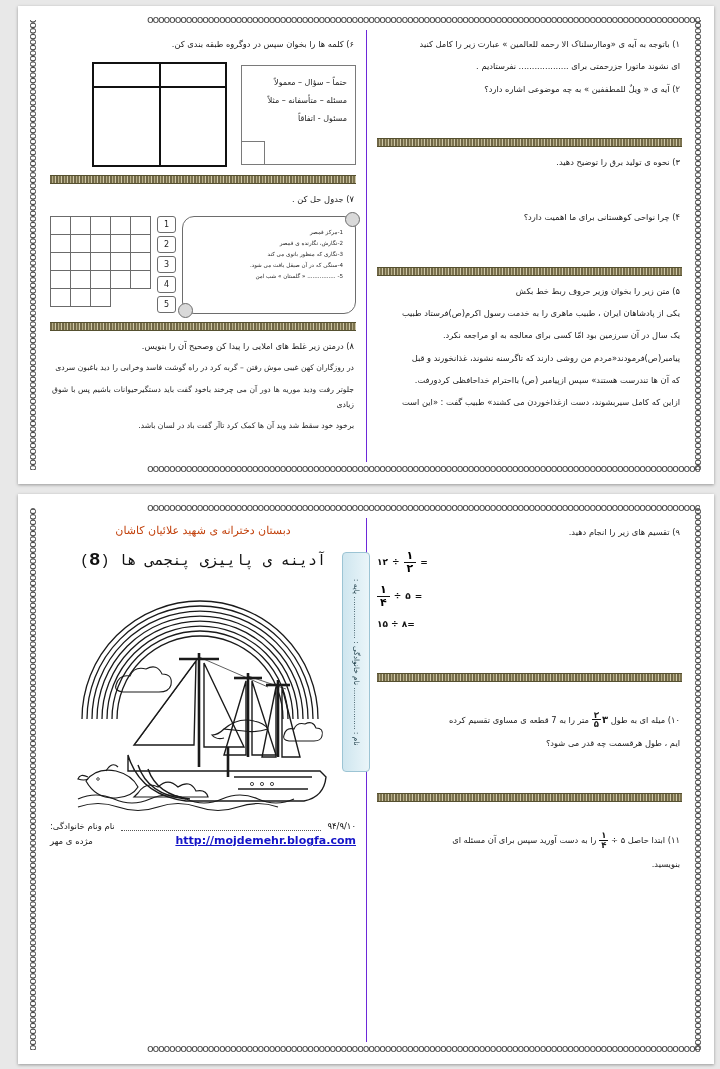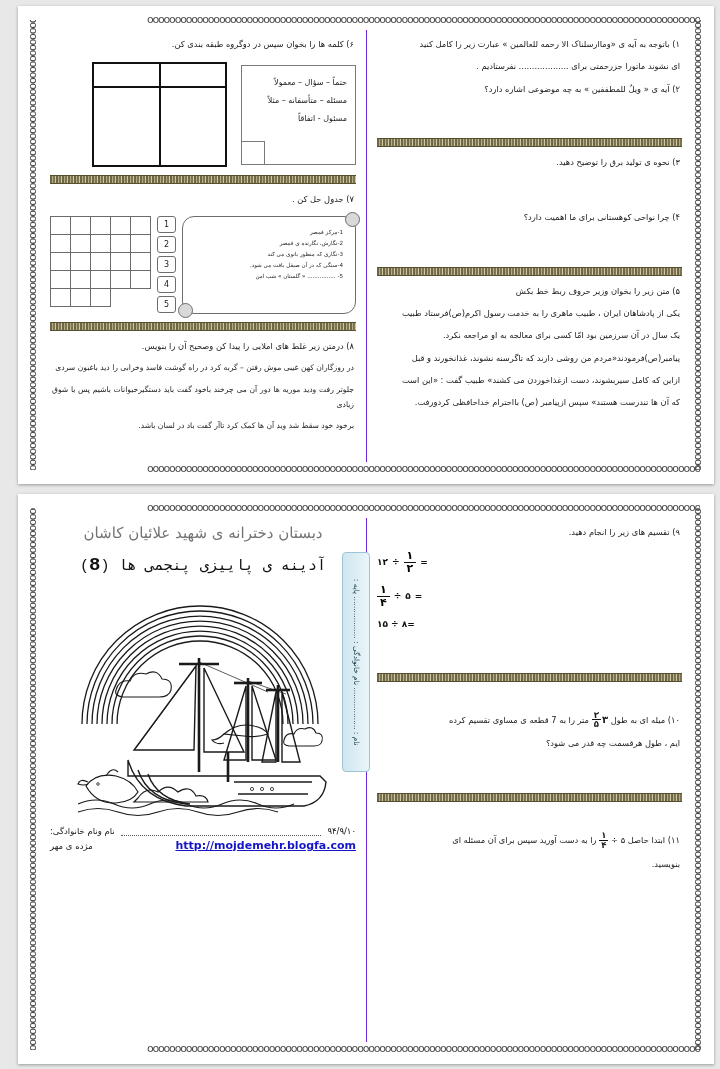--- a/index.html
+++ b/index.html
@@ -144,21 +144,21 @@
   .mixed{display:inline-flex;flex-direction:row;align-items:center;gap:1px;vertical-align:middle;}
   .mixed .whole{font-size:10px;font-weight:bold;}
   .inline-frac{display:inline-flex;flex-direction:column;align-items:center;
                font-size:8.5px;font-weight:bold;line-height:1.05;vertical-align:middle;}
   .inline-frac .den{border-top:1.4px solid #111;padding:0 2px;}
   .inline-frac .num{padding:0 2px;}
 
   
   .cover{position:relative;height:100%;display:flex;flex-direction:column;align-items:center;}
   .school-title{
-    font-size:15px;color:#737373;text-align:center;margin-top:6px;
+    font-size:11px;color:#c2410c;text-align:center;margin-top:6px;
     font-family:"DejaVu Serif","Liberation Serif",serif;
   }
   .sheet-title{
     font-size:15px;color:#111;text-align:center;margin-top:12px;
     font-family:Liberation Mono, monospace;
   }
   .sheet-title .numb{font-weight:bold;font-size:19px;}
   .vtab{
     position:absolute;top:34px;right:-14px;
     width:26px;height:218px;
@@ -229,22 +229,22 @@
           <div class="bar"></div>
 
           <div class="q">
             <span>۵)</span>
             <span>متن زیر را بخوان وزیر حروف ربط خط بکش</span>
           </div>
 
           <div class="q just">یکی از پادشاهان ایران ، طبیب ماهری را به خدمت رسول اکرم(ص)فرستاد طبیب</div>
           <div class="q just">یک سال در آن سرزمین بود امّا کسی برای معالجه به او مراجعه نکرد.</div>
           <div class="q just">پیامبر(ص)فرمودند«مردم من روشی دارند که تاگرسنه نشوند، غذانخورند و قبل</div>
+          <div class="q just">که آن ها تندرست هستند» سپس ازپیامبر (ص) بااحترام خداحافظی کردورفت.</div>
           <div class="q just">ازاین که کامل سیربشوند، دست ازغذاخوردن می کشند» طبیب گفت : «این است</div>
-          <div class="q just">که آن ها تندرست هستند» سپس ازپیامبر (ص) بااحترام خداحافظی کردورفت.</div>
         </div>
 
         <div class="col col-left">
           <div class="q">
             <span>۶)</span>
             <span>کلمه ها را بخوان سپس در دوگروه طبقه بندی کن.</span>
           </div>
 
           <div class="q6-row">
             <div class="wordcard">

